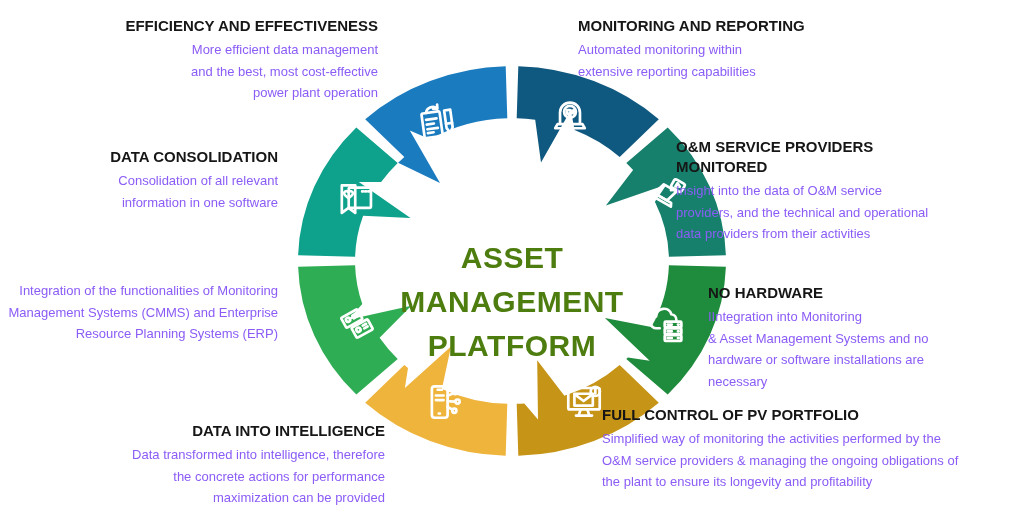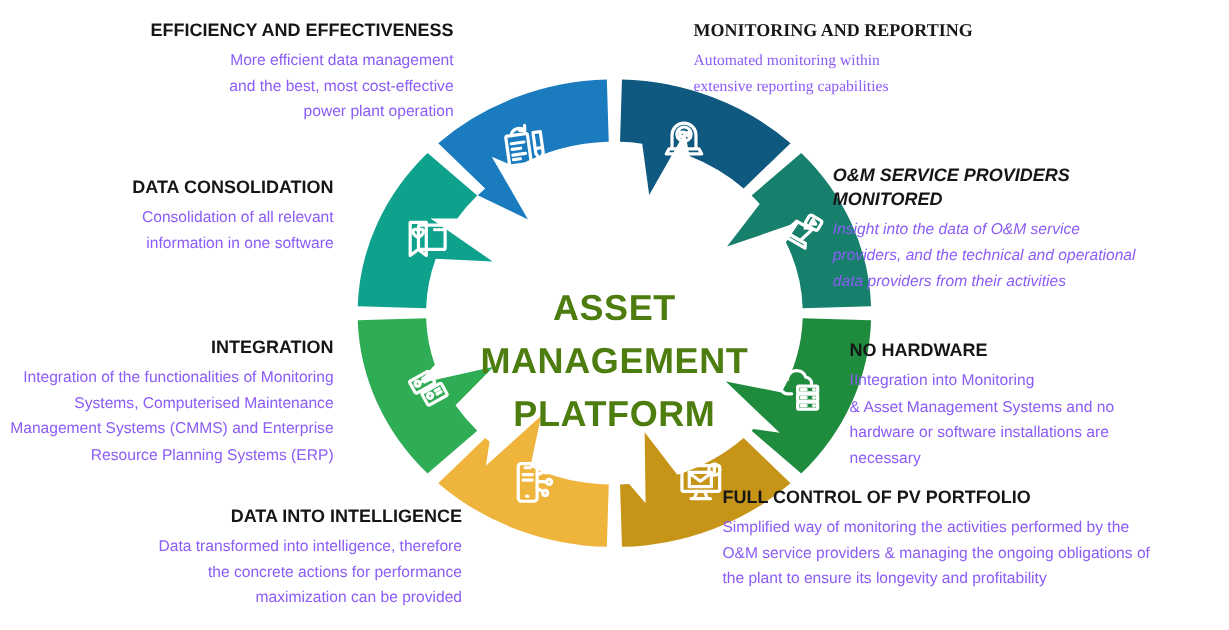--- a/index.html
+++ b/index.html
@@ -99,30 +99,30 @@
       <div class="label align-right" style="left: 78px; top: 16px; width: 300px;">
         <div class="title">
           <div>EFFICIENCY AND EFFECTIVENESS</div>
         </div>
         <div class="desc">
           <div>More efficient data management</div>
           <div>and the best, most cost-effective</div>
           <div>power plant operation</div>
         </div>
       </div>
-      <div class="label align-left" style="left: 578px; top: 16px; width: 300px; font-family: Liberation Serif, serif;">
+      <div class="label align-left" style="left: 578px; top: 16px; width: 300px;">
         <div class="title">
           <div>MONITORING AND REPORTING</div>
         </div>
         <div class="desc">
           <div>Automated monitoring within</div>
           <div>extensive reporting capabilities</div>
         </div>
       </div>
-      <div class="label align-left" style="left: 694px; top: 137px; width: 330px; font-style: italic;">
+      <div class="label align-left" style="left: 676px; top: 137px; width: 330px;">
         <div class="title">
           <div>O&amp;M SERVICE PROVIDERS</div>
           <div>MONITORED</div>
         </div>
         <div class="desc">
           <div>Insight into the data of O&amp;M service</div>
           <div>providers, and the technical and operational</div>
           <div>data providers from their activities</div>
         </div>
       </div>
@@ -151,26 +151,22 @@
         <div class="title">
           <div>DATA INTO INTELLIGENCE</div>
         </div>
         <div class="desc">
           <div>Data transformed into intelligence, therefore</div>
           <div>the concrete actions for performance</div>
           <div>maximization can be provided</div>
         </div>
       </div>
       <div class="label align-right" style="left: 2px; top: 280px; width: 276px;">
-        <div class="title">
-          <div>INTEGRATION</div>
-        </div>
         <div class="desc">
           <div>Integration of the functionalities of Monitoring</div>
-          <div>Systems, Computerised Maintenance</div>
           <div>Management Systems (CMMS) and Enterprise</div>
           <div>Resource Planning Systems (ERP)</div>
         </div>
       </div>
       <div class="label align-right" style="left: 58px; top: 147px; width: 220px;">
         <div class="title">
           <div>DATA CONSOLIDATION</div>
         </div>
         <div class="desc">
           <div>Consolidation of all relevant</div>

